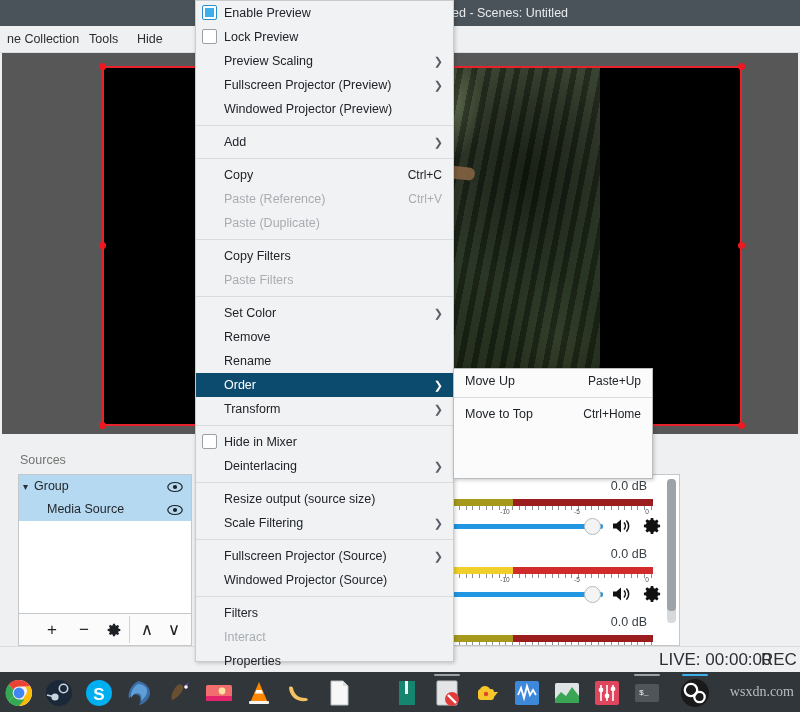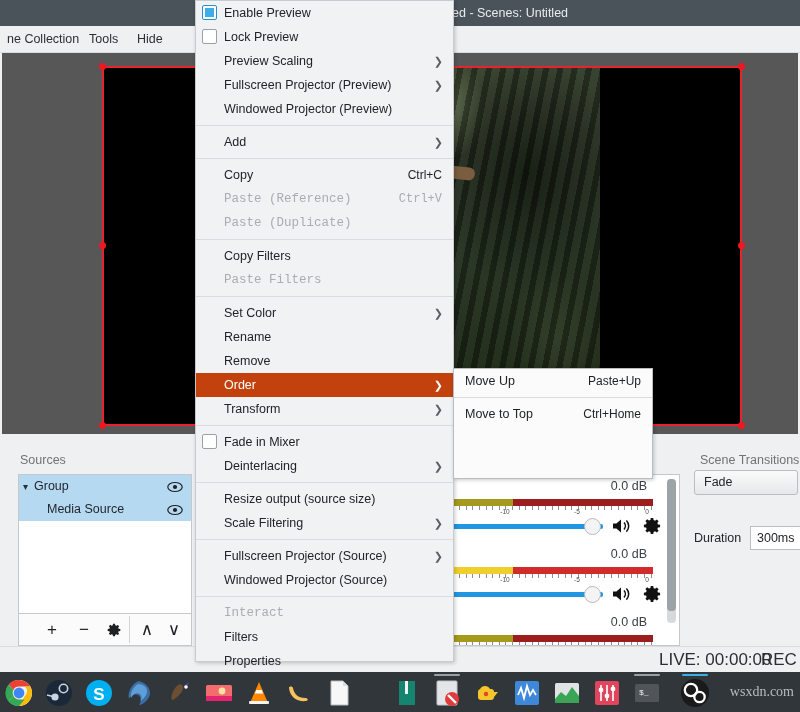--- a/index.html
+++ b/index.html
@@ -212,22 +212,22 @@
   
   .ctxmenu {
     position: absolute; left: 195px; top: 0px; width: 259px; height: 662px;
     background: #f1f2f3; border: 1px solid #c9cccf;
     box-shadow: 1px 1px 4px rgba(0,0,0,.22);
   }
   .mrow {
     position: relative; height: 24px; line-height: 24px;
     font-size: 12.5px; color: #20242a; white-space: nowrap;
   }
-  .mrow.dis { color: #a8adb2; font-family: Liberation Mono, monospace; }
-  .mrow.sel { background: #c2410c; color: #fff; }
+  .mrow.dis { color: #a8adb2; }
+  .mrow.sel { background: #0c4a6e; color: #fff; }
   .mrow .mlabel { position: absolute; left: 28px; top: 0; }
   .mrow .maccel { position: absolute; right: 11px; top: 0; font-size: 12px; }
   .mrow.dis .maccel { color: #a8adb2; }
   .mrow .marrow { position: absolute; right: 10px; top: 0; font-size: 11px; color: #5a6067; }
   .mrow.sel .marrow { color: #fff; }
   .mrow .cbox {
     position: absolute; left: 6px; top: 4px; width: 15px; height: 15px;
     background: #fff; border: 1px solid #9aa0a6; border-radius: 2px;
   }
   .mrow .cbox.on { border-color: #2a8fd0; }
@@ -402,28 +402,20 @@
           <span class="mx-ticklbl" style="left:366px">-5</span>
           <span class="mx-ticklbl" style="left:436px">0</span>
         </div>
 
         <div class="mx-scroll">
             <i></i>
           </div>
       </div>
     </div>
 
-    <div class="dock" id="dock-trans">
-      <div class="dock-title">Scene Transitions</div>
-      <div class="dock-body">
-        <div class="combo">Fade</div>
-        <span class="durlabel">Duration</span>
-        <div class="durfield">300ms</div>
-      </div>
-    </div>
   </div>
 
   <div class="statusbar">
     <span class="st" style="left:659px">LIVE: 00:00:00</span>
     <span class="st" style="left:761px">REC</span>
   </div>
 
   <div class="taskbar">
 
     <div class="task" style="left:4px">
@@ -618,39 +610,39 @@
       <span class="mlabel">Paste Filters</span>
     </div>
 
     <div class="msep"></div>
 
     <div class="mrow">
       <span class="mlabel">Set Color</span>
       <span class="marrow">❯</span>
     </div>
     <div class="mrow">
+      <span class="mlabel">Remove</span>
+    </div>
+    <div class="mrow">
       <span class="mlabel">Rename</span>
-    </div>
-    <div class="mrow">
-      <span class="mlabel">Remove</span>
     </div>
     <div class="mrow sel">
       <span class="mlabel">Order</span>
       <span class="marrow">❯</span>
     </div>
     <div class="mrow">
       <span class="mlabel">Transform</span>
       <span class="marrow">❯</span>
     </div>
 
     <div class="msep"></div>
 
     <div class="mrow">
       <span class="cbox"></span>
-      <span class="mlabel">Fade in Mixer</span>
+      <span class="mlabel">Hide in Mixer</span>
     </div>
     <div class="mrow">
       <span class="mlabel">Deinterlacing</span>
       <span class="marrow">❯</span>
     </div>
 
     <div class="msep"></div>
 
     <div class="mrow">
       <span class="mlabel">Resize output (source size)</span>
@@ -665,27 +657,27 @@
     <div class="mrow">
       <span class="mlabel">Fullscreen Projector (Source)</span>
       <span class="marrow">❯</span>
     </div>
     <div class="mrow">
       <span class="mlabel">Windowed Projector (Source)</span>
     </div>
 
     <div class="msep"></div>
 
+    <div class="mrow">
+      <span class="mlabel">Filters</span>
+    </div>
     <div class="mrow dis">
       <span class="mlabel">Interact</span>
     </div>
     <div class="mrow">
-      <span class="mlabel">Filters</span>
-    </div>
-    <div class="mrow">
       <span class="mlabel">Properties</span>
     </div>
   </div>
 
   <div class="submenu">
     <div class="mrow">
       <span class="mlabel">Move Up</span>
       <span class="maccel">Paste+Up</span>
     </div>
     <div class="msep"></div>

